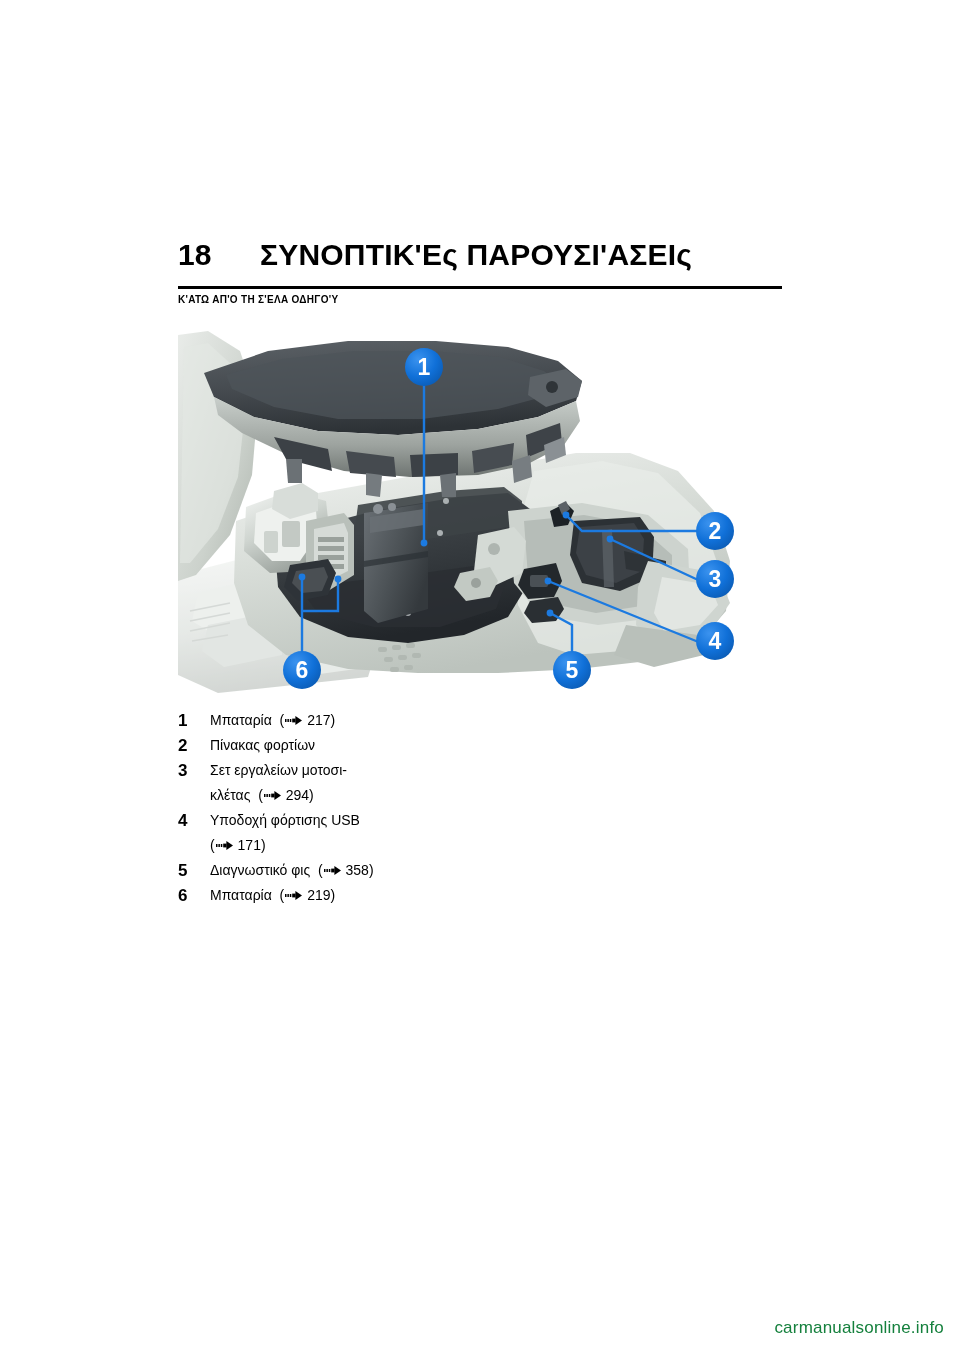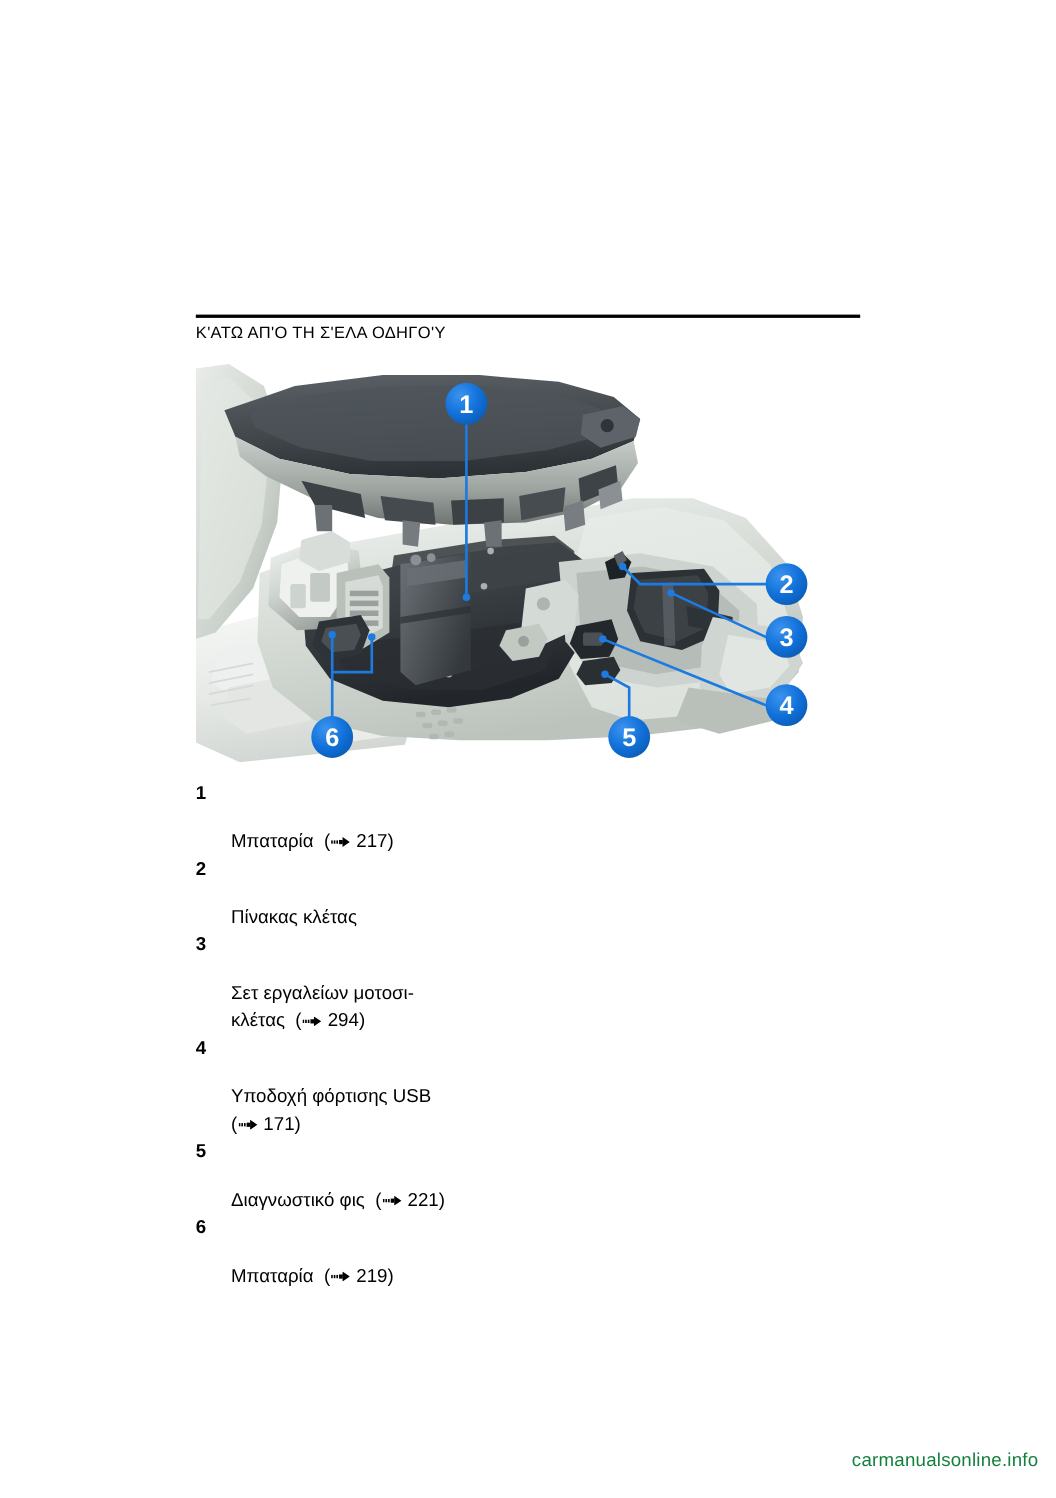--- a/index.html
+++ b/index.html
@@ -52,22 +52,22 @@
     top: 286px;
     width: 604px;
     height: 3px;
     background: #000000;
   }
 
   .section-title {
     position: absolute;
     left: 178px;
     top: 294px;
-    font-size: 15px;
-    font-weight: normal;
+    font-size: 10px;
+    font-weight: bold;
     letter-spacing: 0.3px;
   }
 
   
   .illustration {
     position: absolute;
     left: 178px;
     top: 325px;
     width: 564px;
     height: 368px;
@@ -94,24 +94,23 @@
     line-height: 25px;
   }
   .legend-num {
     flex: 0 0 32px;
     font-weight: bold;
     font-size: 17px;
     line-height: 25px;
   }
   .legend-text {
     flex: 1 1 auto;
-    font-size: 17px;
+    font-size: 14px;
     line-height: 25px;
     white-space: pre-wrap;
-    margin-top: 44px;
   }
   .ref {
     white-space: nowrap;
   }
   .ref-arrow {
     display: inline-block;
     position: relative;
     width: 17px;
     height: 9px;
     vertical-align: 0px;
@@ -129,20 +128,24 @@
     font-size: 17px;
     color: #15803d;
     letter-spacing: 0.2px;
   }
 </style>
 </head>
 <body>
 
 <div class="page">
 
+  <div class="page-header">
+    <span class="chapter-number">18</span>
+    <span class="chapter-title">ΣΥΝΟΠΤΙΚ'Ες ΠΑΡΟΥΣΙ'ΑΣΕΙς</span>
+  </div>
 
   <div class="header-rule"></div>
 
   <div class="section-title">Κ'ΑΤΩ ΑΠ'Ο ΤΗ Σ'ΕΛΑ ΟΔΗΓΟ'Υ</div>
 
   <div class="illustration">
     <svg viewBox="0 0 564 368" xmlns="http://www.w3.org/2000/svg">
       <defs>
         <linearGradient id="bodyGrad" x1="0" y1="0" x2="0.4" y2="1">
           <stop offset="0%" stop-color="#f2f4f2"></stop>
@@ -378,21 +381,21 @@
         <span class="legend-text"><span>Μπαταρία  (</span><span class="ref"><span class="ref-arrow"><svg viewBox="0 0 17 9" width="17" height="9" xmlns="http://www.w3.org/2000/svg">
                 <rect x="0" y="3" width="1.5" height="3" fill="#000"></rect>
                 <rect x="2.4" y="3" width="1.5" height="3" fill="#000"></rect>
                 <rect x="4.8" y="3" width="1.5" height="3" fill="#000"></rect>
                 <rect x="7.2" y="2.6" width="3.4" height="3.8" fill="#000"></rect>
                 <path d="M10.4 0 L17 4.5 L10.4 9 Z" fill="#000"></path>
               </svg></span><span> 217</span><span>)</span></span></span>
       </li>
       <li class="legend-row">
         <span class="legend-num">2</span>
-        <span class="legend-text"><span>Πίνακας κλέτας</span></span>
+        <span class="legend-text"><span>Πίνακας φορτίων</span></span>
       </li>
       <li class="legend-row">
         <span class="legend-num">3</span>
         <span class="legend-text"><span>Σετ εργαλείων μοτοσι-
 κλέτας  (</span><span class="ref"><span class="ref-arrow"><svg viewBox="0 0 17 9" width="17" height="9" xmlns="http://www.w3.org/2000/svg">
                 <rect x="0" y="3" width="1.5" height="3" fill="#000"></rect>
                 <rect x="2.4" y="3" width="1.5" height="3" fill="#000"></rect>
                 <rect x="4.8" y="3" width="1.5" height="3" fill="#000"></rect>
                 <rect x="7.2" y="2.6" width="3.4" height="3.8" fill="#000"></rect>
                 <path d="M10.4 0 L17 4.5 L10.4 9 Z" fill="#000"></path>
@@ -410,21 +413,21 @@
               </svg></span><span> 171</span><span>)</span></span></span>
       </li>
       <li class="legend-row">
         <span class="legend-num">5</span>
         <span class="legend-text"><span>Διαγνωστικό φις  (</span><span class="ref"><span class="ref-arrow"><svg viewBox="0 0 17 9" width="17" height="9" xmlns="http://www.w3.org/2000/svg">
                 <rect x="0" y="3" width="1.5" height="3" fill="#000"></rect>
                 <rect x="2.4" y="3" width="1.5" height="3" fill="#000"></rect>
                 <rect x="4.8" y="3" width="1.5" height="3" fill="#000"></rect>
                 <rect x="7.2" y="2.6" width="3.4" height="3.8" fill="#000"></rect>
                 <path d="M10.4 0 L17 4.5 L10.4 9 Z" fill="#000"></path>
-              </svg></span><span> 221</span><span>)</span></span></span>
+              </svg></span><span> 358</span><span>)</span></span></span>
       </li>
       <li class="legend-row">
         <span class="legend-num">6</span>
         <span class="legend-text"><span>Μπαταρία  (</span><span class="ref"><span class="ref-arrow"><svg viewBox="0 0 17 9" width="17" height="9" xmlns="http://www.w3.org/2000/svg">
                 <rect x="0" y="3" width="1.5" height="3" fill="#000"></rect>
                 <rect x="2.4" y="3" width="1.5" height="3" fill="#000"></rect>
                 <rect x="4.8" y="3" width="1.5" height="3" fill="#000"></rect>
                 <rect x="7.2" y="2.6" width="3.4" height="3.8" fill="#000"></rect>
                 <path d="M10.4 0 L17 4.5 L10.4 9 Z" fill="#000"></path>
               </svg></span><span> 219</span><span>)</span></span></span>

